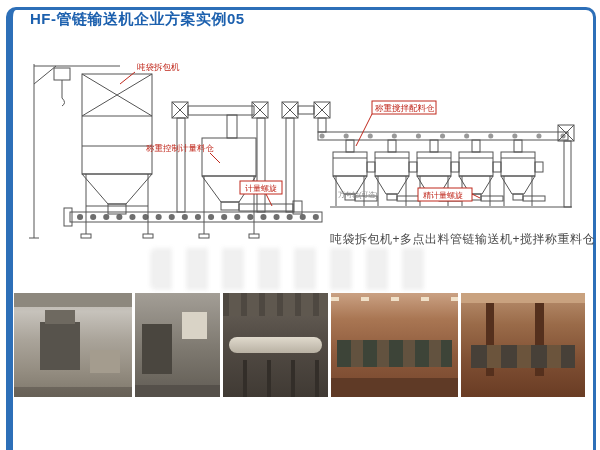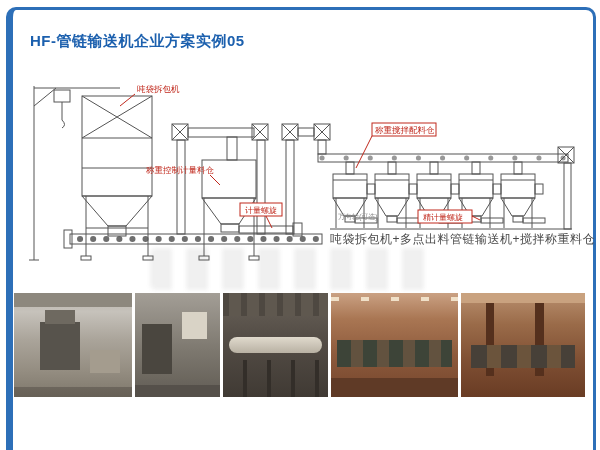--- a/index.html
+++ b/index.html
@@ -6,24 +6,24 @@
   body{
     width:600px;height:450px;position:relative;overflow:hidden;
     background:#ffffff;font-family:"Liberation Sans",sans-serif;
   }
   .frame{
     position:absolute;left:6px;top:7px;right:4px;bottom:0;
     border:3px solid #2d6fb8;border-left-width:7px;border-bottom:none;
     border-radius:10px 10px 0 0;pointer-events:none;
   }
   .page-title{
-    position:absolute;left:30px;top:32px;
+    position:absolute;left:30px;top:10px;
     font-size:15px;font-weight:700;color:#1c60ae;letter-spacing:0.5px;
   }
-  .diagram-wrap{position:absolute;left:20px;top:68px;width:565px;height:237px;}
+  .diagram-wrap{position:absolute;left:20px;top:46px;width:565px;height:237px;}
   svg text{font-family:"Liberation Sans",sans-serif;}
   .caption{
     position:absolute;left:330px;top:231px;width:250px;
     font-size:12px;color:#4a4a4a;letter-spacing:0.5px;white-space:nowrap;
   }
   .watermark{
     position:absolute;left:150px;top:248px;width:280px;height:42px;
     background:repeating-linear-gradient(90deg, rgba(110,110,110,0.10) 0 22px, rgba(110,110,110,0) 22px 36px);
     filter:blur(2px);border-radius:6px;pointer-events:none;
   }

